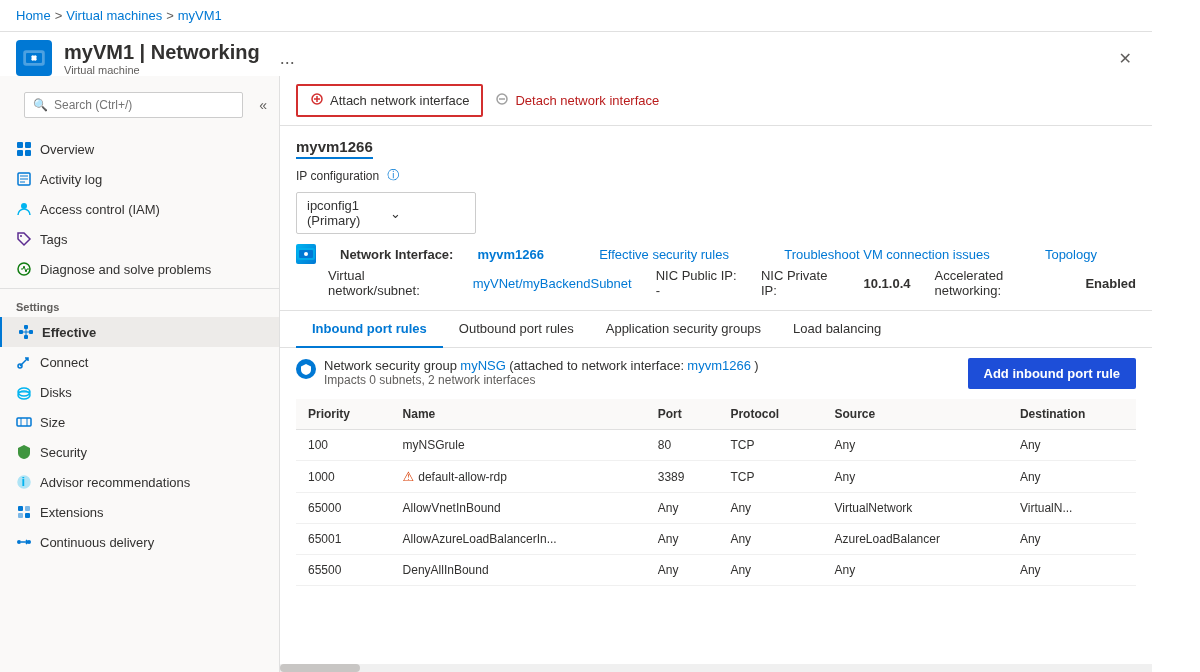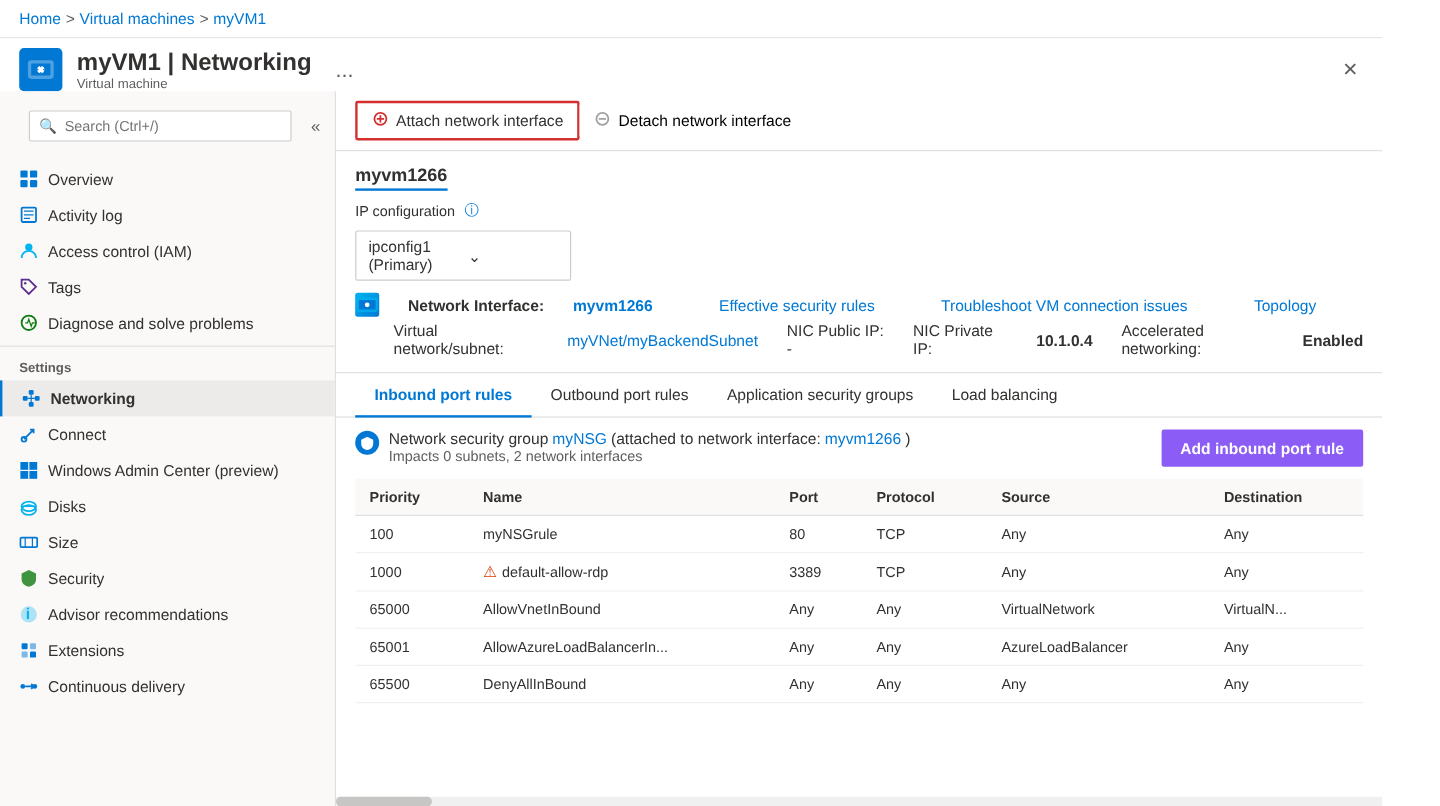--- a/index.html
+++ b/index.html
@@ -43,21 +43,21 @@
     
     .sidebar-divider { height: 1px; background: #e0e0e0; margin: 4px 0; }
     
     
     .content { flex: 1; overflow: hidden; display: flex; flex-direction: column; }
     
     
     .toolbar { display: flex; align-items: center; padding: 8px 16px; gap: 0; border-bottom: 1px solid #e0e0e0; }
     .toolbar-btn { display: flex; align-items: center; gap: 6px; padding: 6px 12px; cursor: pointer; border: 2px solid #d32f2f; color: #323130; background: #fff; font-size: 13px; border-radius: 2px; }
     .toolbar-btn.active-outline { border: 2px solid #d32f2f; }
-    .toolbar-btn-plain { display: flex; align-items: center; gap: 6px; padding: 6px 12px; cursor: pointer; border: none; color: #000000; background: #fff; font-size: 13px; border-radius: 2px; }
+    .toolbar-btn-plain { display: flex; align-items: center; gap: 6px; padding: 6px 12px; cursor: pointer; border: none; color: #b91c1c; background: #fff; font-size: 13px; border-radius: 2px; }
     
     
     .nic-panel { padding: 12px 16px; border-bottom: 1px solid #e0e0e0; }
     .nic-name { font-size: 15px; font-weight: 600; color: #323130; border-bottom: 2px solid #0078d4; display: inline-block; padding-bottom: 2px; margin-bottom: 8px; }
     .ip-config-row { display: flex; align-items: center; gap: 8px; margin-bottom: 8px; }
     .ip-config-label { font-size: 12px; color: #323130; }
     .ip-config-select { display: flex; align-items: center; gap: 8px; padding: 5px 10px; border: 1px solid #ccc; border-radius: 2px; min-width: 180px; background: #fff; cursor: pointer; font-size: 12px; }
     .ip-config-select span { flex: 1; }
     
     .nic-info-row { display: flex; align-items: center; gap: 24px; margin-bottom: 4px; }
@@ -75,21 +75,21 @@
     
     
     .table-area { flex: 1; overflow: auto; padding: 0 16px; }
     
     .nsg-banner { display: flex; align-items: flex-start; justify-content: space-between; padding: 10px 0; }
     .nsg-info { display: flex; align-items: flex-start; gap: 8px; }
     .nsg-shield { width: 20px; height: 20px; background: #0078d4; border-radius: 50%; display: flex; align-items: center; justify-content: center; flex-shrink: 0; margin-top: 1px; }
     .nsg-text { font-size: 12px; color: #323130; }
     .nsg-text a { color: #0078d4; text-decoration: none; }
     .nsg-sub { font-size: 12px; color: #605e5c; }
-    .add-rule-btn { background: #8b5cf6; color: #fff; border: none; padding: 8px 16px; font-size: 13px; font-weight: 600; cursor: pointer; border-radius: 2px; white-space: nowrap; flex-shrink: 0; }
+    .add-rule-btn { background: #1d4ed8; color: #fff; border: none; padding: 8px 16px; font-size: 13px; font-weight: 600; cursor: pointer; border-radius: 2px; white-space: nowrap; flex-shrink: 0; }
     
     .table { width: 100%; border-collapse: collapse; }
     .table th { text-align: left; padding: 8px 12px; font-size: 12px; font-weight: 600; color: #323130; border-bottom: 1px solid #e0e0e0; background: #faf9f8; }
     .table td { padding: 8px 12px; font-size: 12px; color: #323130; border-bottom: 1px solid #f0f0f0; }
     
     .warning-icon { color: #d83b01; margin-right: 4px; }
     
     
     .h-scrollbar { height: 8px; background: #f0f0f0; position: relative; }
     .h-scrollbar-thumb { height: 8px; width: 80px; background: #c8c6c4; border-radius: 4px; position: absolute; left: 0; }
@@ -203,44 +203,33 @@
           <div class="sidebar-item-icon">
             <svg width="16" height="16" viewBox="0 0 16 16">
                 <rect x="1" y="6" width="4" height="4" rx="1" fill="#0078d4"></rect>
                 <rect x="11" y="6" width="4" height="4" rx="1" fill="#0078d4"></rect>
                 <rect x="6" y="1" width="4" height="4" rx="1" fill="#0078d4"></rect>
                 <rect x="6" y="11" width="4" height="4" rx="1" fill="#0078d4"></rect>
                 <line x1="5" y1="8" x2="11" y2="8" stroke="#0078d4" stroke-width="1"></line>
                 <line x1="8" y1="5" x2="8" y2="11" stroke="#0078d4" stroke-width="1"></line>
               </svg>
           </div>
-          <span class="sidebar-item-label">Networking</span>
+          <span class="sidebar-item-label">Effective</span>
         </div>
 
         <div class="sidebar-item">
           <div class="sidebar-item-icon">
             <svg width="16" height="16" viewBox="0 0 16 16">
                 <path d="M4 12L12 4M9 4h3v3" stroke="#0078d4" stroke-width="1.5" fill="none"></path>
                 <circle cx="4" cy="12" r="2" fill="none" stroke="#0078d4" stroke-width="1.5"></circle>
               </svg>
           </div>
           <span class="sidebar-item-label">Connect</span>
         </div>
 
-        <div class="sidebar-item">
-          <div class="sidebar-item-icon">
-            <svg width="16" height="16" viewBox="0 0 16 16">
-                <rect x="1" y="1" width="6.5" height="6.5" fill="#0078d4"></rect>
-                <rect x="8.5" y="1" width="6.5" height="6.5" fill="#0078d4"></rect>
-                <rect x="1" y="8.5" width="6.5" height="6.5" fill="#0078d4"></rect>
-                <rect x="8.5" y="8.5" width="6.5" height="6.5" fill="#0078d4"></rect>
-              </svg>
-          </div>
-          <span class="sidebar-item-label">Windows Admin Center (preview)</span>
-        </div>
 
         <div class="sidebar-item">
           <div class="sidebar-item-icon">
             <svg width="16" height="16" viewBox="0 0 16 16">
                 <ellipse cx="8" cy="8" rx="6" ry="4" fill="none" stroke="#00b4f0" stroke-width="1.5"></ellipse>
                 <line x1="2" y1="8" x2="14" y2="8" stroke="#00b4f0" stroke-width="1"></line>
                 <ellipse cx="8" cy="11" rx="6" ry="4" fill="none" stroke="#00b4f0" stroke-width="1.5"></ellipse>
               </svg>
           </div>
           <span class="sidebar-item-label">Disks</span>

